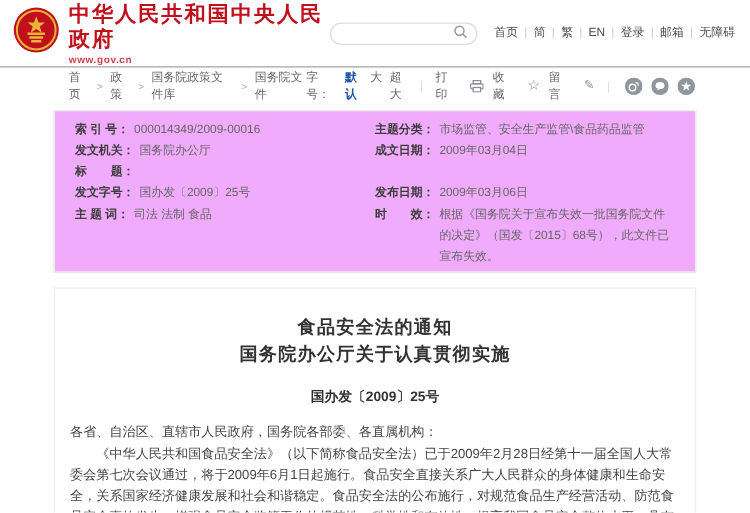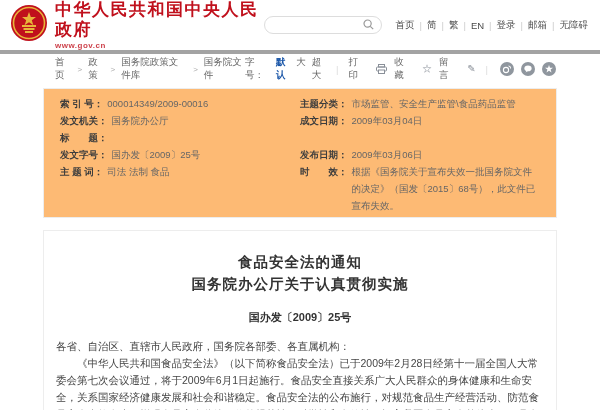--- a/index.html
+++ b/index.html
@@ -4,21 +4,21 @@
 <style>
   * { margin:0; padding:0; box-sizing:border-box; }
   html,body { width:600px; height:410px; }
   body {
     font-family:"Liberation Sans", sans-serif;
     background:#fff; overflow:hidden; position:relative;
   }
   
   .header {
     height:54px; display:flex; align-items:center; justify-content:space-between;
-    padding:0 12px 0 10px; border-bottom:4px solid #a3a3a3; background:#fff;
+    padding:0 12px 0 10px; border-bottom:1px solid #a3a3a3; background:#fff;
   }
   .brand { display:flex; align-items:center; gap:7px; }
   .brand-text { display:flex; flex-direction:column; }
   .site-title { color:#c0101c; font-size:17px; font-weight:bold; letter-spacing:1.5px; line-height:20px; }
   .site-url { color:#c0101c; font-size:8px; font-weight:bold; opacity:.8; margin-top:1px; letter-spacing:.5px; }
   .header-right { display:flex; align-items:center; gap:13px; }
   .search-pill {
     width:118px; height:18px; border:1px solid #ddd; border-radius:10px;
     display:flex; align-items:center; padding:0 7px; background:#fff;
   }
@@ -41,21 +41,21 @@
   .font-opt.active { color:#1a56a8; font-weight:bold; }
   .tool-sep { color:#ddd; margin:0 3px; }
   .tool-btn { display:flex; align-items:center; gap:16px; cursor:pointer; }
   .tool-btn svg { display:block; }
   .glyph { color:#8a9099; font-size:10px; line-height:10px; }
   .circles { display:flex; align-items:center; gap:7px; margin-left:2px; }
   .circle { width:14px; height:14px; cursor:pointer; }
   
   .meta-box {
     width:514px; margin:4px 0 0 43px; border:1px solid #ededed;
-    padding:6px 16px 3px; background:#fdba74;
+    padding:6px 16px 3px; background:#f0abfc;
   }
   .meta-row { display:flex; line-height:17px; font-size:9.5px; }
   .meta-cell { width:50%; display:flex; align-items:flex-start; }
   .meta-cell.full { width:100%; }
   .lbl { color:#3d3d3d; font-weight:bold; white-space:pre; margin-right:4px; flex:none; }
   .val { color:#666; }
   
   .doc-box {
     width:514px; margin:12px 0 0 43px; border:1px solid #ededed;
     padding:20px 12px 30px; min-height:260px; background:#fff;

